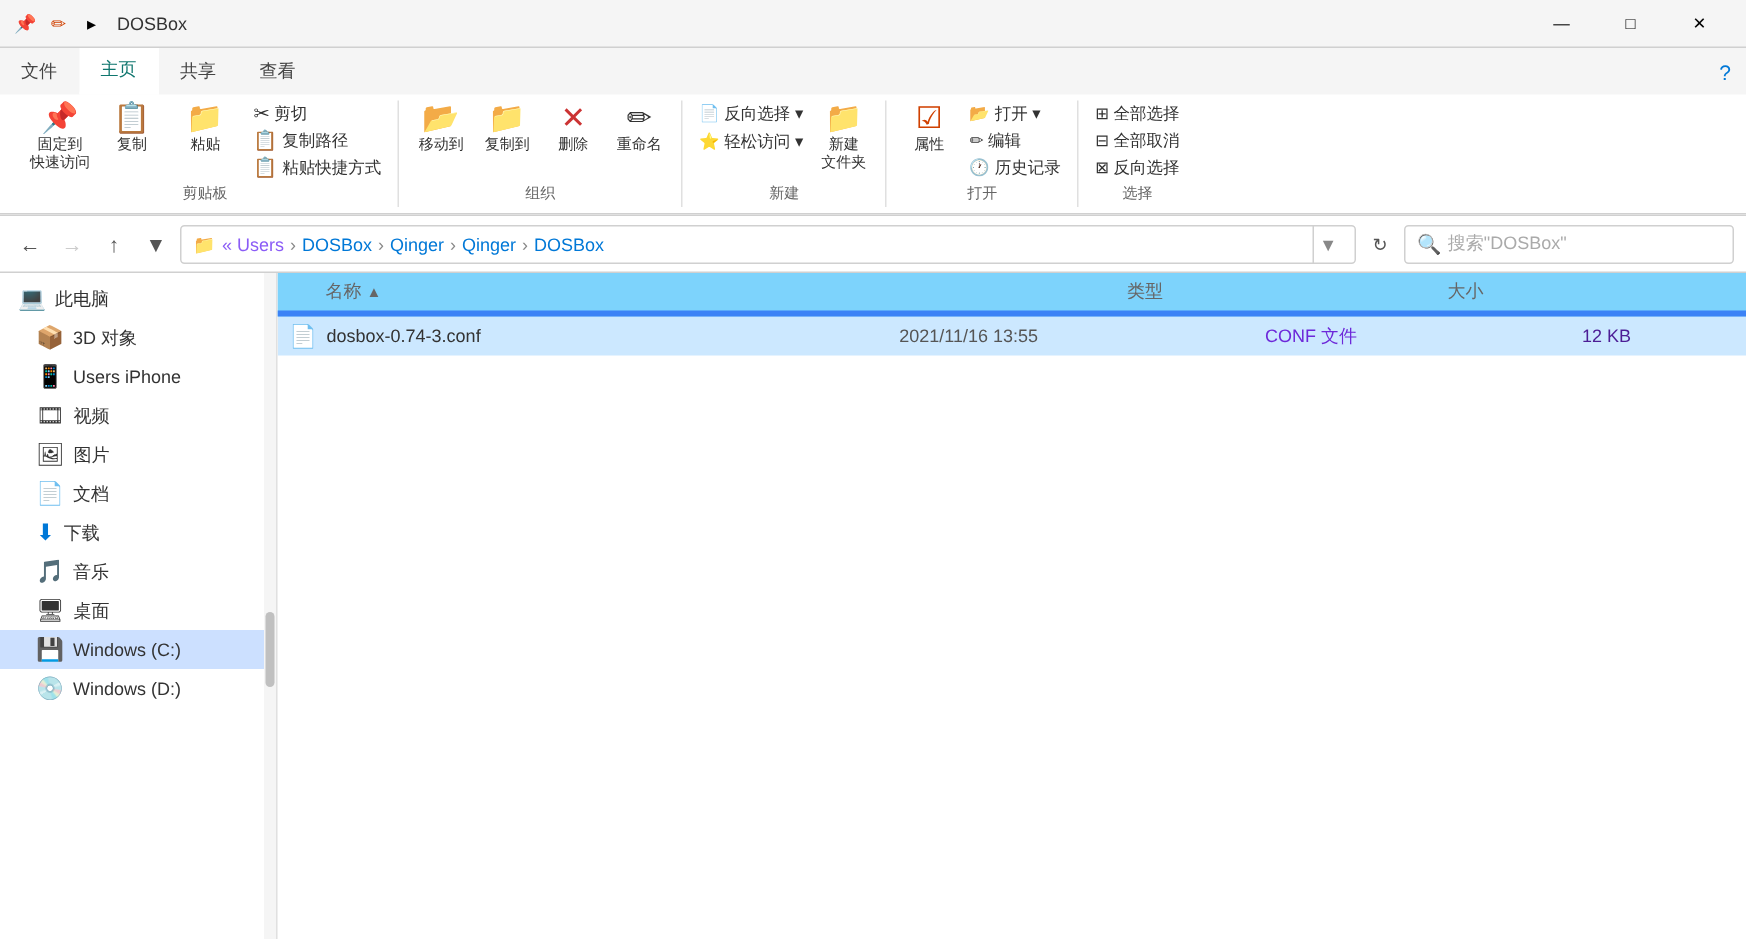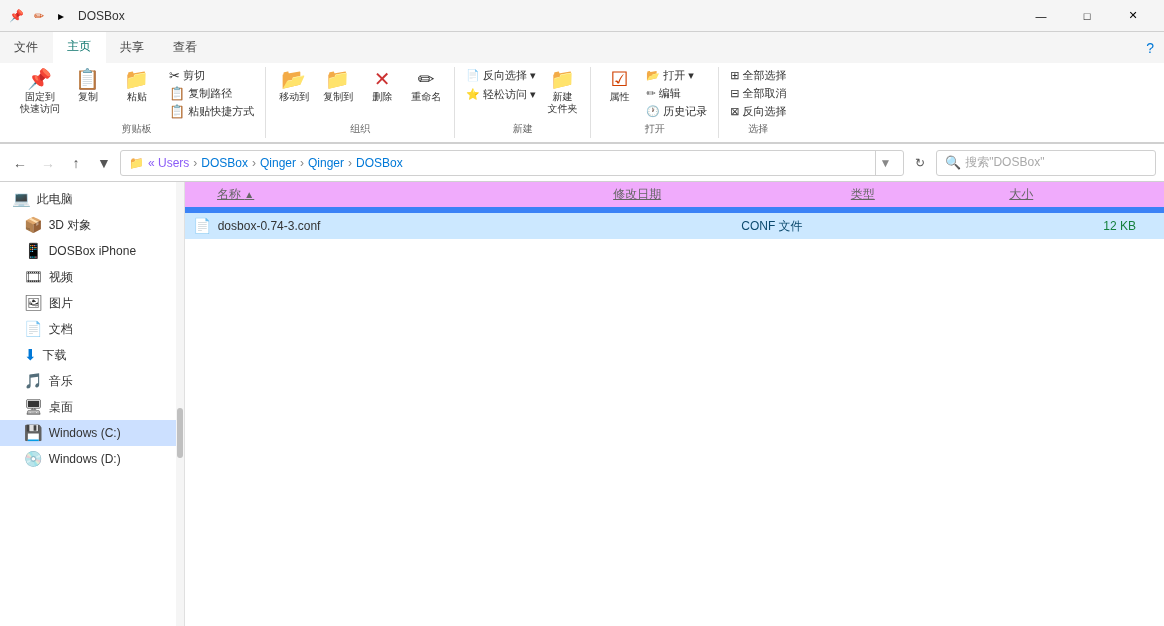--- a/index.html
+++ b/index.html
@@ -84,37 +84,37 @@
     .sidebar-item {
       display: flex; align-items: center; padding: 4px 8px 4px 12px;
       cursor: pointer; font-size: 12px; color: #333; gap: 6px; white-space: nowrap;
     }
     .sidebar-item.active { background: #cce0ff; }
     .sidebar-item .icon { font-size: 15px; flex-shrink: 0; }
 
     
     .file-area { flex: 1; background: white; overflow: auto; }
     .file-header {
-      display: flex; align-items: center; background: #f0abfc; border-bottom: 6px solid #3b82f6;
-      padding: 4px 8px; font-size: 12px; color: #666; position: sticky; top: 0; text-decoration: underline;
+      display: flex; align-items: center; background: #7dd3fc; border-bottom: 4px solid #3b82f6;
+      padding: 4px 8px; font-size: 12px; color: #666; position: sticky; top: 0;
     }
     .file-col-name { flex: 2.5; padding-left: 24px; cursor: pointer; }
     .file-col-date { flex: 1.5; }
     .file-col-type { flex: 1; }
     .file-col-size { flex: 0.8; padding-right: 20px; }
     .file-row {
       display: flex; align-items: center; padding: 4px 8px;
       cursor: pointer; font-size: 12px; color: #333; min-height: 26px;
     }
     .file-row.selected { background: #cce8ff; }
     .file-row .file-icon { margin-right: 6px; font-size: 15px; }
     .file-row .file-name-cell { flex: 2.5; display: flex; align-items: center; }
     .file-row .file-date-cell { flex: 1.5; color: #555; }
-    .file-row .file-type-cell { flex: 1; color: #0c4a6e; }
-    .file-row .file-size-cell { flex: 0.8; text-align: right; padding-right: 20px; color: #15803d; }
+    .file-row .file-type-cell { flex: 1; color: #6d28d9; }
+    .file-row .file-size-cell { flex: 0.8; text-align: center; padding-right: 20px; color: #4c1d95; }
 
     .ribbon-tabs-row { display: flex; align-items: center; }
   </style>
 </head>
 <body>
 
 <div class="title-bar">
   <div class="title-bar-left">
     <div class="title-bar-icons">
       <div class="title-icon pin">📌</div>
@@ -299,21 +299,21 @@
     <div class="sidebar-item">
       <span class="icon">💻</span>
       <span>此电脑</span>
     </div>
     <div class="sidebar-item" style="padding-left:24px;">
       <span class="icon">📦</span>
       <span>3D 对象</span>
     </div>
     <div class="sidebar-item" style="padding-left:24px;">
       <span class="icon">📱</span>
-      <span>DOSBox iPhone</span>
+      <span>Users iPhone</span>
     </div>
     <div class="sidebar-item" style="padding-left:24px;">
       <span class="icon">🎞</span>
       <span>视频</span>
     </div>
     <div class="sidebar-item" style="padding-left:24px;">
       <span class="icon">🖼</span>
       <span>图片</span>
     </div>
     <div class="sidebar-item" style="padding-left:24px;">
@@ -345,28 +345,28 @@
       <div style="position:absolute;right:1px;top:50%;width:6px;height:50px;background:#c0c0c0;border-radius:3px;"></div>
     </div>
   </div>
 
   <div class="file-area">
 
     <div class="file-header">
       <div class="file-col-name">
         名称 <span style="font-size:10px;">▲</span>
       </div>
-      <div class="file-col-date">修改日期</div>
       <div class="file-col-type">类型</div>
       <div class="file-col-size">大小</div>
     </div>
 
     <div class="file-row selected">
       <div class="file-name-cell">
         <span class="file-icon" style="color:#888;">📄</span>
         <span>dosbox-0.74-3.conf</span>
       </div>
+      <div class="file-date-cell">2021/11/16 13:55</div>
       <div class="file-type-cell">CONF 文件</div>
       <div class="file-size-cell">12 KB</div>
     </div>
   </div>
 
 </div>
 
 </body></html>

